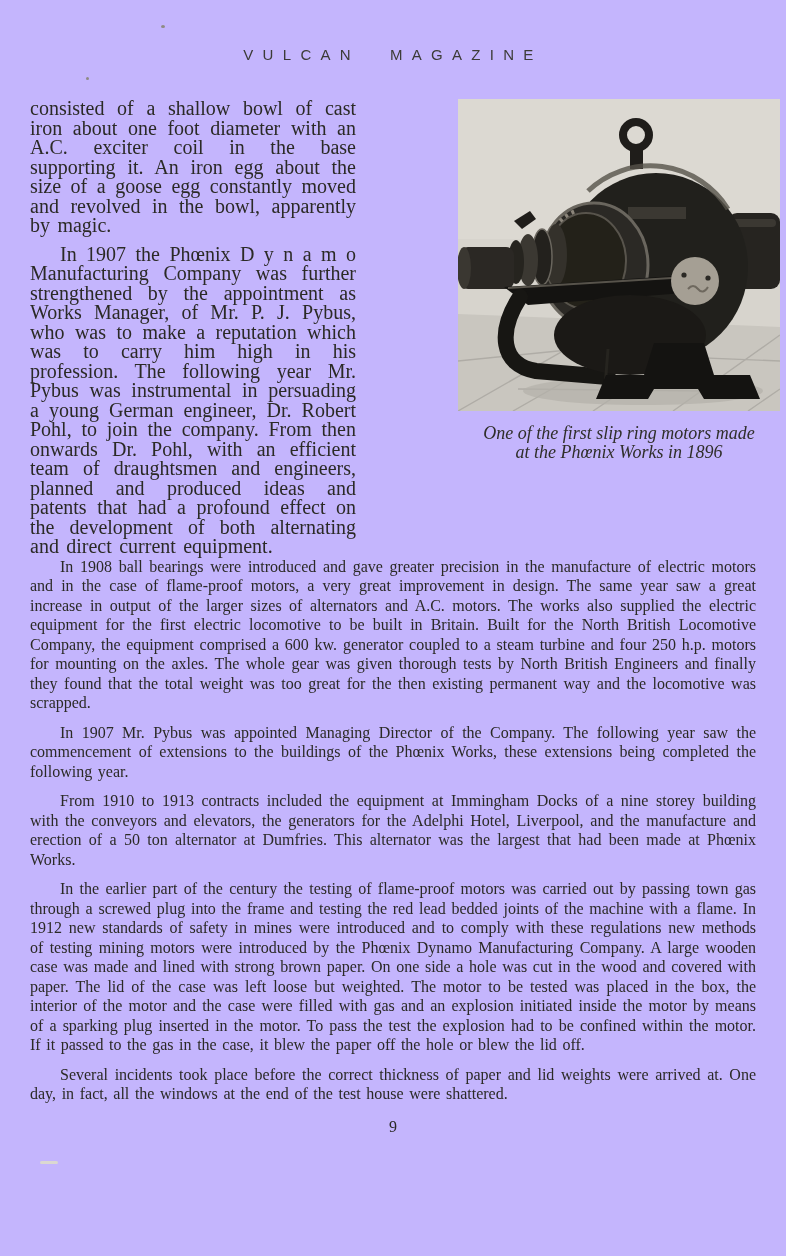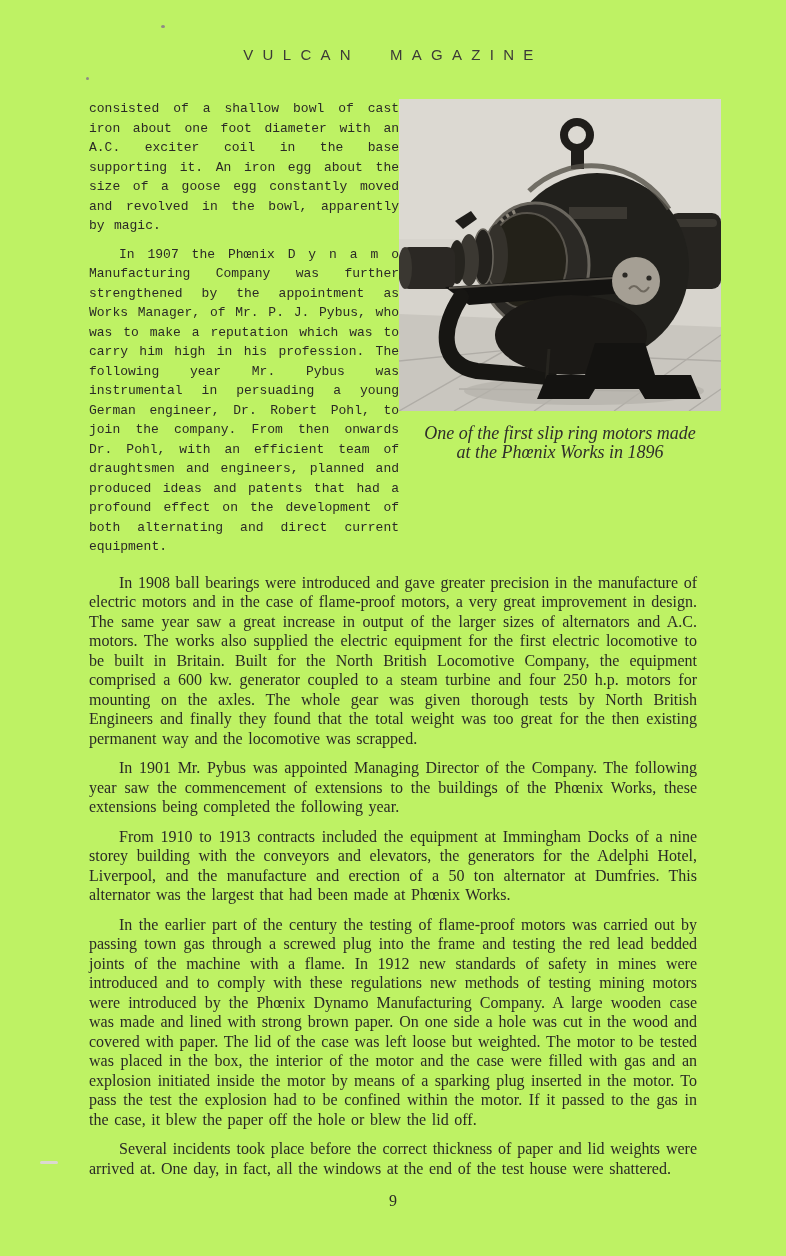--- a/index.html
+++ b/index.html
@@ -1,22 +1,22 @@
 <!DOCTYPE html>
 <html><head>
 <meta charset="utf-8">
 <style>
   html,body{margin:0;padding:0;background:#e8e6e1;}
   .page{
     position:relative;
     width:786px;height:1256px;
     margin:0 auto;
-    background:#bef264;
+    background:#c4b5fd;
     box-sizing:border-box;
-    padding:0 89px;
+    padding:0 30px;
     overflow:hidden;
     font-family:"Liberation Serif", serif;
     color:#2b2a26;
   }
   .magazine-header{
     margin-top:46px;
     text-align:center;
   }
   .magazine-title{
     margin:0;
@@ -28,46 +28,44 @@
     color:#3c3b37;
   }
   .top-section{
     margin-top:36px;
     display:flex;
     justify-content:space-between;
     align-items:flex-start;
   }
   .left-column{
     width:326px;
-    font-size:13px;
+    font-size:20px;
     line-height:19.5px;
     text-align:justify;
     word-spacing:0.12em;
-    font-family:Liberation Mono, monospace;
   }
   .left-column p{margin:0;}
   .left-column p + p{margin-top:9px;text-indent:30px;}
   .motor-figure{
     width:322px;
     margin:0 -24px 0 0;
   }
   .photo-frame{
     width:322px;height:312px;
     display:block;
   }
   .figure-caption{
     margin-top:13px;
     font-style:italic;
     font-size:18px;
     line-height:19px;
     text-align:center;
     color:#2f2e2a;
   }
   .article-body{
-    margin-top:16px;
     font-size:16px;
     line-height:19.5px;
     text-align:justify;
     word-spacing:0.1em;
   }
   .article-body p{
     margin:0 0 10px 0;
     text-indent:30px;
   }
   .page-footer{
@@ -168,21 +166,21 @@
       </svg>
       <figcaption class="figure-caption">
         <span>One of the first slip ring motors made</span><br>
         <span>at the Phœnix Works in 1896</span>
       </figcaption>
     </figure>
   </section>
 
   <section class="article-body">
     <p>In 1908 ball bearings were introduced and gave greater precision in the manufacture of electric motors and in the case of flame-proof motors, a very great improvement in design.  The same year saw a great increase in output of the larger sizes of alternators and A.C. motors.  The works also supplied the electric equipment for the first electric locomotive to be built in Britain.  Built for the North British Locomotive Company, the equipment comprised a 600 kw. generator coupled to a steam turbine and four 250 h.p. motors for mounting on the axles.  The whole gear was given thorough tests by North British Engineers and finally they found that the total weight was too great for the then existing permanent way and the locomotive was scrapped.</p>
-    <p>In 1901 Mr. Pybus was appointed Managing Director of the Company.  The following year saw the commencement of extensions to the buildings of the Phœnix Works, these extensions being completed the following year.</p>
+    <p>In 1907 Mr. Pybus was appointed Managing Director of the Company.  The following year saw the commencement of extensions to the buildings of the Phœnix Works, these extensions being completed the following year.</p>
     <p>From 1910 to 1913 contracts included the equipment at Immingham Docks of a nine storey building with the conveyors and elevators, the generators for the Adelphi Hotel, Liverpool, and the manufacture and erection of a 50 ton alternator at Dumfries. This alternator was the largest that had been made at Phœnix Works.</p>
     <p>In the earlier part of the century the testing of flame-proof motors was carried out by passing town gas through a screwed plug into the frame and testing the red lead bedded joints of the machine with a flame.  In 1912 new standards of safety in mines were introduced and to comply with these regulations new methods of testing mining motors were introduced by the Phœnix Dynamo Manufacturing Company. A large wooden case was made and lined with strong brown paper.  On one side a hole was cut in the wood and covered with paper.  The lid of the case was left loose but weighted.  The motor to be tested was placed in the box, the interior of the motor and the case were filled with gas and an explosion initiated inside the motor by means of a sparking plug inserted in the motor.  To pass the test the explosion had to be confined within the motor.  If it passed to the gas in the case, it blew the paper off the hole or blew the lid off.</p>
     <p>Several incidents took place before the correct thickness of paper and lid weights were arrived at.  One day, in fact, all the windows at the end of the test house were shattered.</p>
   </section>
 
   <footer class="page-footer">
     <span class="page-number">9</span>
   </footer>
 
 </div>

